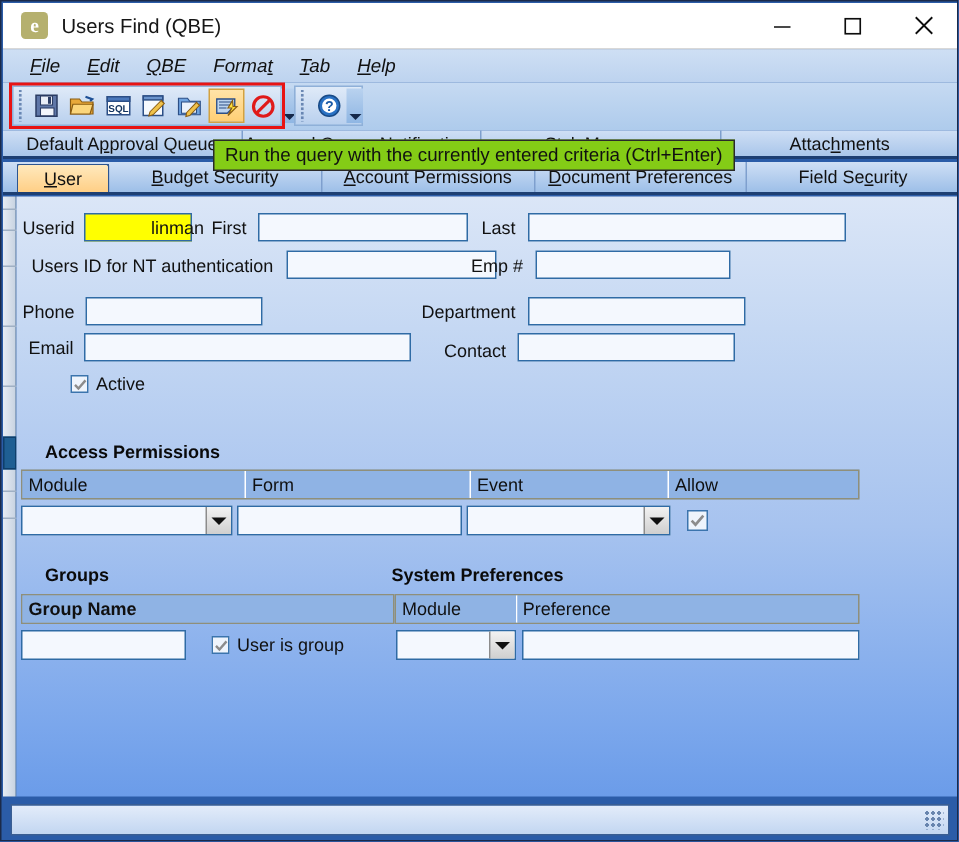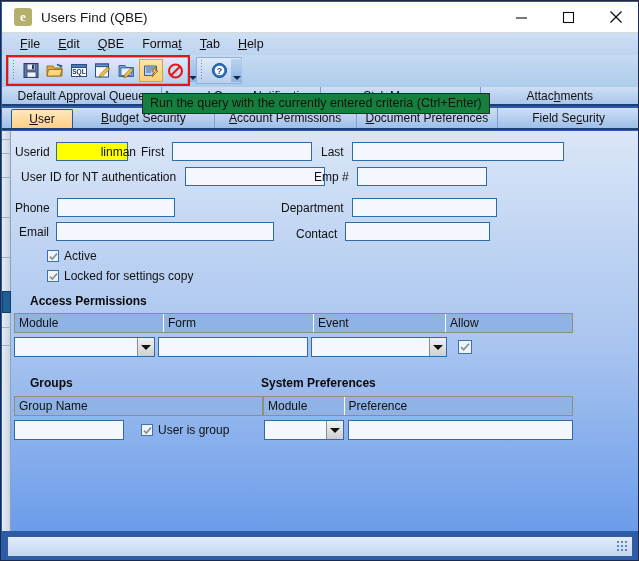--- a/index.html
+++ b/index.html
@@ -55,20 +55,21 @@
     position: absolute; left: 1px; top: 32px;
     width: 637px; height: 22px;
     background: linear-gradient(to bottom,#cedff4 0%, #bdd3ef 100%);
     display: flex; align-items: center;
     padding-left: 9px;
   }
   .menu-item {
     font-size: 12.5px; color: #101010;
     padding: 2px 9px;
     white-space: nowrap;
+    font-style: italic;
   }
   .menu-item u { text-decoration: underline; }
 
   
   .toolbar-row {
     position: absolute; left: 1px; top: 54px;
     width: 637px; height: 32px;
     background: linear-gradient(to bottom,#c6daf2 0%, #aecbec 100%);
   }
   .tb-group {
@@ -156,21 +157,21 @@
     border: 1px solid #2d5590;
     border-bottom: none;
     border-radius: 2px 2px 0 0;
     margin-top: 1px;
   }
 
   
   .tooltip {
     position: absolute;
     left: 141px; top: 92px;
-    background: #15803d;
+    background: #84cc16;
     border: 1px solid #2a2a2a;
     font-size: 12.5px; color: #111111;
     padding: 2px 7px 3px 7px;
     white-space: nowrap;
     z-index: 50;
     line-height: 14px;
   }
 
   
   .left-scroll {
@@ -444,21 +445,21 @@
     <div class="row" style="left:130px; top:11px;">
       <span class="lbl">First</span>
       <span class="fld" style="width:140px; margin-left:8px;"></span>
     </div>
     <div class="row" style="left:310px; top:11px;">
       <span class="lbl">Last</span>
       <span class="fld" style="width:212px; margin-left:8px;"></span>
     </div>
 
     <div class="row" style="left:10px; top:36px;">
-      <span class="lbl">User ID for NT authentication</span>
+      <span class="lbl">Users ID for NT authentication</span>
       <span class="fld" style="width:140px; margin-left:9px;"></span>
     </div>
     <div class="row" style="left:303px; top:36px;">
       <span class="lbl">Emp #</span>
       <span class="fld" style="width:130px; margin-left:8px;"></span>
     </div>
 
     <div class="row" style="left:4px; top:67px;">
       <span class="lbl">Phone</span>
       <span class="fld" style="width:118px; margin-left:7px;"></span>
@@ -478,28 +479,20 @@
     </div>
 
     <div class="row" style="left:36px; top:118px;">
       <span class="cb">
         <svg width="9" height="9" viewBox="0 0 9 9">
             <path d="M1 4.6 L3.3 7 L8 1.6" fill="none" stroke="#8c8c8c" stroke-width="1.6"></path>
           </svg>
       </span>
       <span class="lbl">Active</span>
     </div>
-    <div class="row" style="left:36px; top:138px;">
-      <span class="cb">
-        <svg width="9" height="9" viewBox="0 0 9 9">
-            <path d="M1 4.6 L3.3 7 L8 1.6" fill="none" stroke="#8c8c8c" stroke-width="1.6"></path>
-          </svg>
-      </span>
-      <span class="lbl">Locked for settings copy</span>
-    </div>
 
     <div class="section-h" style="left:19px; top:163px;">Access Permissions</div>
 
     <div class="gridhdr" style="left:3px; top:182px; width:559px;">
       <div class="gh-cell" style="width:149px;">Module</div>
       <div class="gh-cell" style="width:150px;">Form</div>
       <div class="gh-cell" style="width:132px;">Event</div>
       <div class="gh-cell" style="width:126px;text-align:right;">Allow</div>
     </div>
 
@@ -519,21 +512,21 @@
     <span class="cb" style="position:absolute; left:447px; top:209px; width:14px; height:14px;">
       <svg width="10" height="10" viewBox="0 0 9 9">
           <path d="M1 4.6 L3.3 7 L8 1.6" fill="none" stroke="#8c8c8c" stroke-width="1.6"></path>
         </svg>
     </span>
 
     <div class="section-h" style="left:19px; top:245px;">Groups</div>
     <div class="section-h" style="left:250px; top:245px;">System Preferences</div>
 
     <div class="gridhdr" style="left:3px; top:265px; width:249px;">
-      <div class="gh-cell" style="width:249px;">Group Name</div>
+      <div class="gh-cell" style="width:249px;font-weight:bold;">Group Name</div>
     </div>
 
     <div class="gridhdr" style="left:252px; top:265px; width:310px;">
       <div class="gh-cell" style="width:81px;">Module</div>
       <div class="gh-cell" style="width:229px;">Preference</div>
     </div>
 
     <div class="fld" style="position:absolute; left:3px; top:289px; width:110px; height:20px;"></div>
     <div class="row" style="left:130px; top:292px;">
       <span class="cb">

